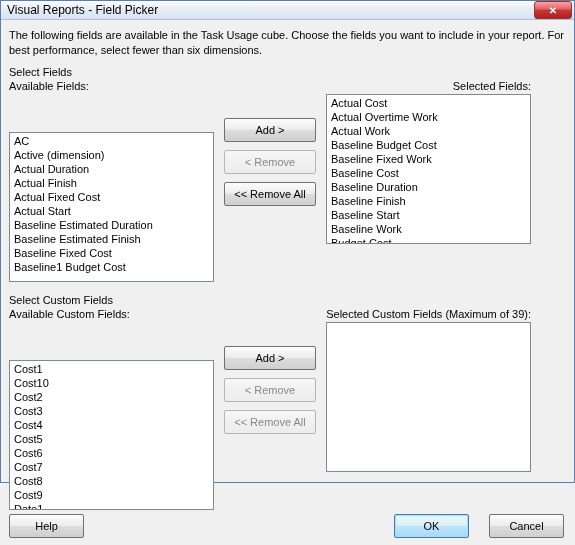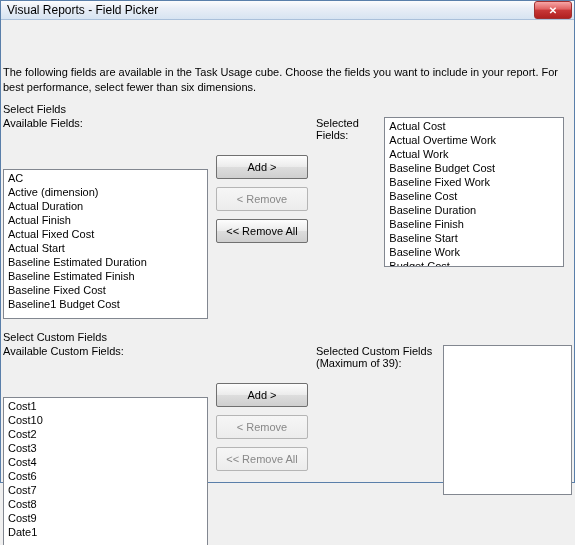--- a/index.html
+++ b/index.html
@@ -12,21 +12,20 @@
     height: 545px;
     overflow: hidden;
   }
   .window {
     width: 575px;
     height: 483px;
     border: 1px solid #5a7faa;
     display: flex;
     flex-direction: column;
     background: #f0f0f0;
-    gap: 37px;
   }
   .titlebar {
     height: 26px;
     background: linear-gradient(to bottom, #fcfcfd 0%, #e9eef6 40%, #d7e4f2 100%);
     border-bottom: 1px solid #aac0da;
     display: flex;
     align-items: center;
     padding: 0 2px 0 6px;
   }
   .titlebar .title {
@@ -43,21 +42,21 @@
     color: #fff;
     display: flex;
     align-items: center;
     justify-content: center;
     font-size: 10px;
     font-weight: bold;
     cursor: default;
   }
   .content {
     flex: 1;
-    padding: 8px 10px 8px 2px;
+    padding: 8px 10px 8px 8px;
     display: flex;
     flex-direction: column;
     position: relative;
   }
   .description {
     color: #000;
     line-height: 1.35;
     margin-bottom: 6px;
   }
   .section-label {
@@ -112,21 +111,22 @@
     background: linear-gradient(to bottom, #f6f6f6 0%, #ececec 100%);
     border-color: #b5b5b5;
   }
   .btn.default-btn {
     border: 1px solid #3c7fb1;
     box-shadow: 0 0 0 1px #b0d7f4 inset;
     background: linear-gradient(to bottom, #eaf6fd 0%, #d9f0fc 49%, #bee6fd 50%, #a7d9f5 100%);
   }
   .right-col {
     display: flex;
-    flex-direction: row;
+    flex-direction: column;
+    align-items: flex-end;
   }
   .right-col .subheading {
     margin-bottom: 2px;
   }
   .group2 .fields-row { margin-bottom: 0; }
   .footer {
     display: flex;
     align-items: center;
     padding: 4px 0 0 0;
     margin-top: auto;
@@ -217,20 +217,21 @@
       <div class="fields-row">
 
         <div>
           <div class="subheading">Available Custom Fields:</div>
           <div class="listbox available" id="g2-available">
               <div class="item">Cost1</div>
               <div class="item">Cost10</div>
               <div class="item">Cost2</div>
               <div class="item">Cost3</div>
               <div class="item">Cost4</div>
+              <div class="item">Cost5</div>
               <div class="item">Cost6</div>
               <div class="item">Cost7</div>
               <div class="item">Cost8</div>
               <div class="item">Cost9</div>
               <div class="item">Date1</div>
             </div>
         </div>
 
         <div class="mid-buttons">
           <button class="btn">Add &gt;</button>

